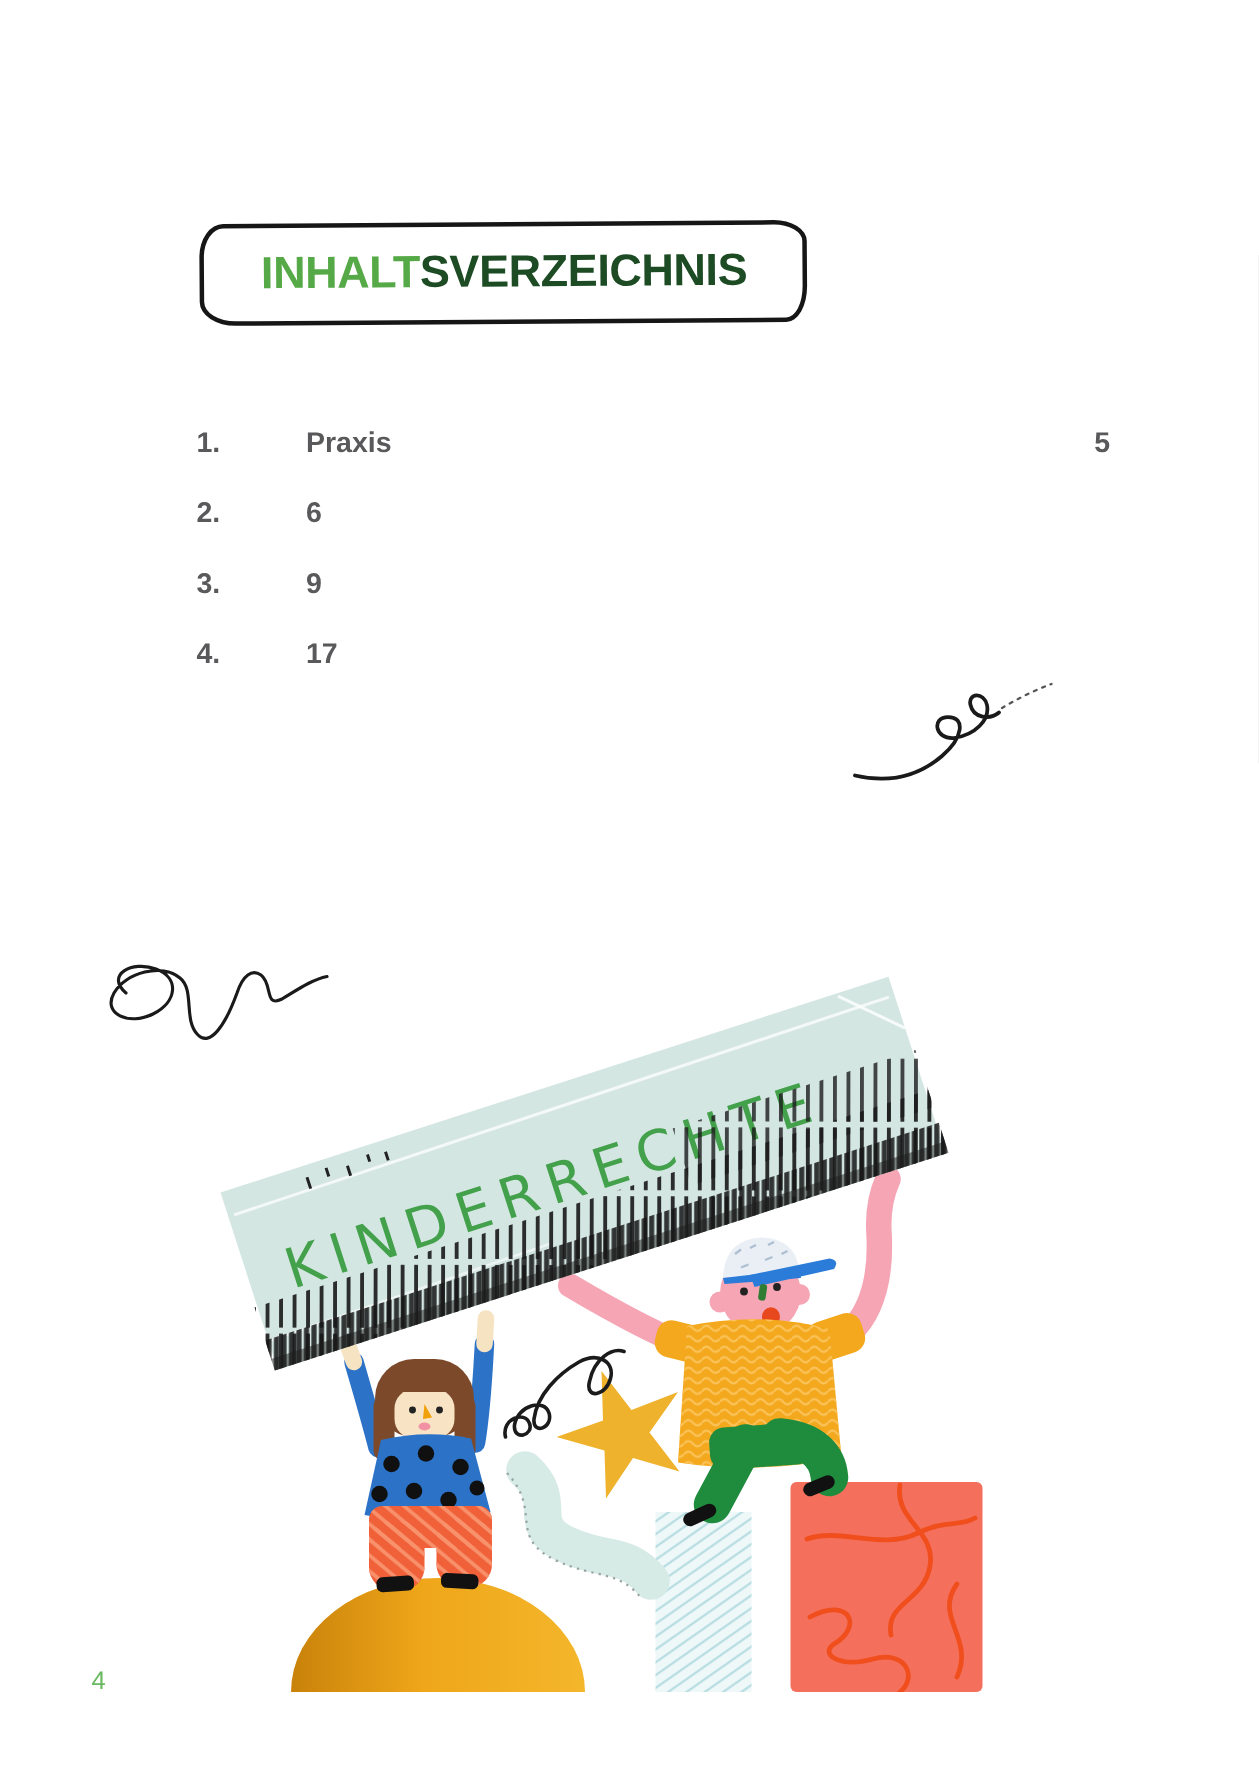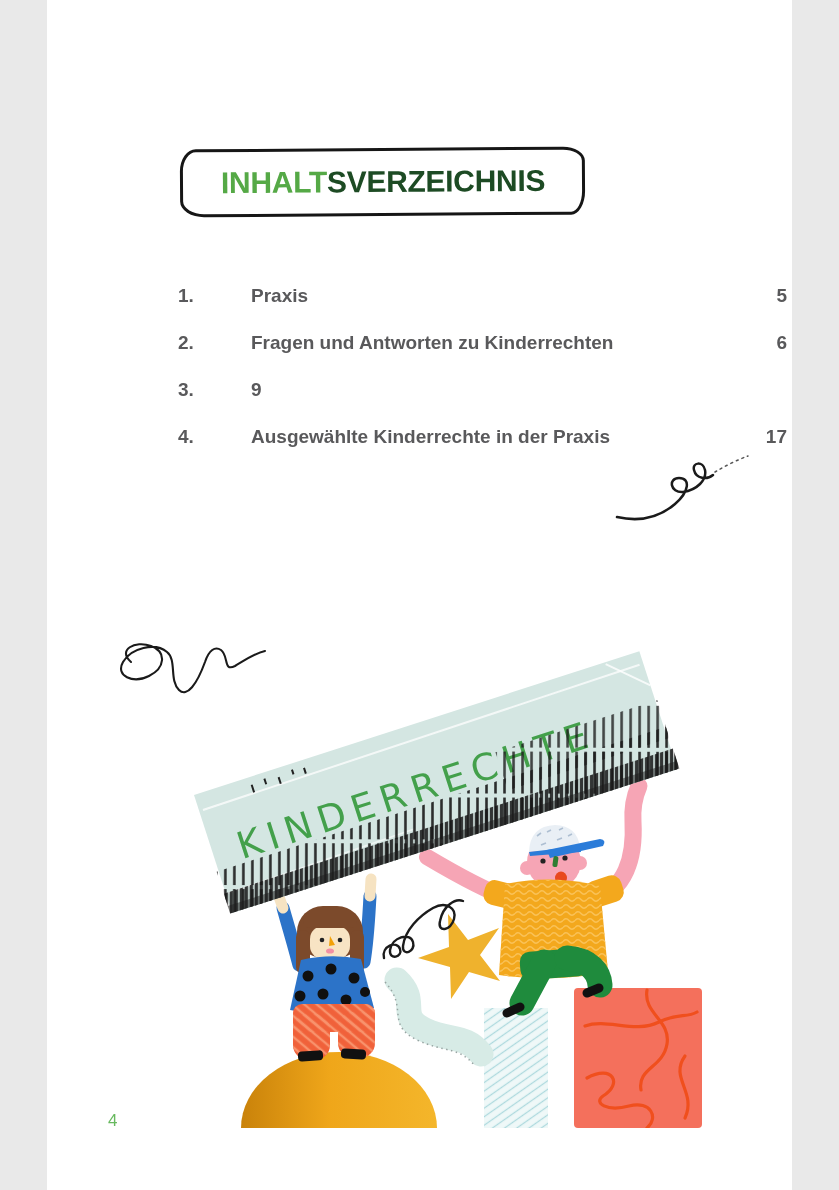--- a/index.html
+++ b/index.html
@@ -1,17 +1,17 @@
 <!DOCTYPE html>
 <html><head>
 <meta charset="utf-8">
 <style>
   html,body{margin:0;padding:0;background:#e9e9e9;}
   .page{
-    position:relative;width:745px;height:1190px;background:#ffffff;
+    position:relative;width:839px;height:1190px;background:#ffffff;
     overflow:hidden;font-family:"Liberation Sans",sans-serif;margin:0 auto;
   }
   
   .title-box{
     position:absolute;left:133px;top:148px;width:405px;height:68px;
     border:3.5px solid #161616;
     border-radius:16px 22px 14px 24px / 22px 14px 24px 16px;
     transform:rotate(-0.4deg);
     display:flex;align-items:center;box-sizing:border-box;padding-left:38px;
     background:#ffffff;
@@ -40,30 +40,28 @@
   </div>
 
   <div class="toc">
     <div class="toc-row">
       <span class="toc-num">1.</span>
       <span class="toc-label">Praxis</span>
       <span class="toc-page">5</span>
     </div>
     <div class="toc-row">
       <span class="toc-num">2.</span>
-      <span class="toc-label">Fragen und Antworten zu Kinderrechten</span>
       <span class="toc-page">6</span>
     </div>
     <div class="toc-row">
       <span class="toc-num">3.</span>
       <span class="toc-page">9</span>
     </div>
     <div class="toc-row">
       <span class="toc-num">4.</span>
-      <span class="toc-label">Ausgewählte Kinderrechte in der Praxis</span>
       <span class="toc-page">17</span>
     </div>
   </div>
 
   <svg class="art" width="839" height="1190" viewBox="0 0 839 1190">
     <defs>
       <pattern id="hatch" width="9" height="46" patternUnits="userSpaceOnUse" patternTransform="rotate(18)">
         <line x1="4.5" y1="2" x2="4.5" y2="44" stroke="#1c1c1c" stroke-width="2.6"></line>
       </pattern>
       <pattern id="hatchD" width="5" height="22" patternUnits="userSpaceOnUse" patternTransform="rotate(18)">

